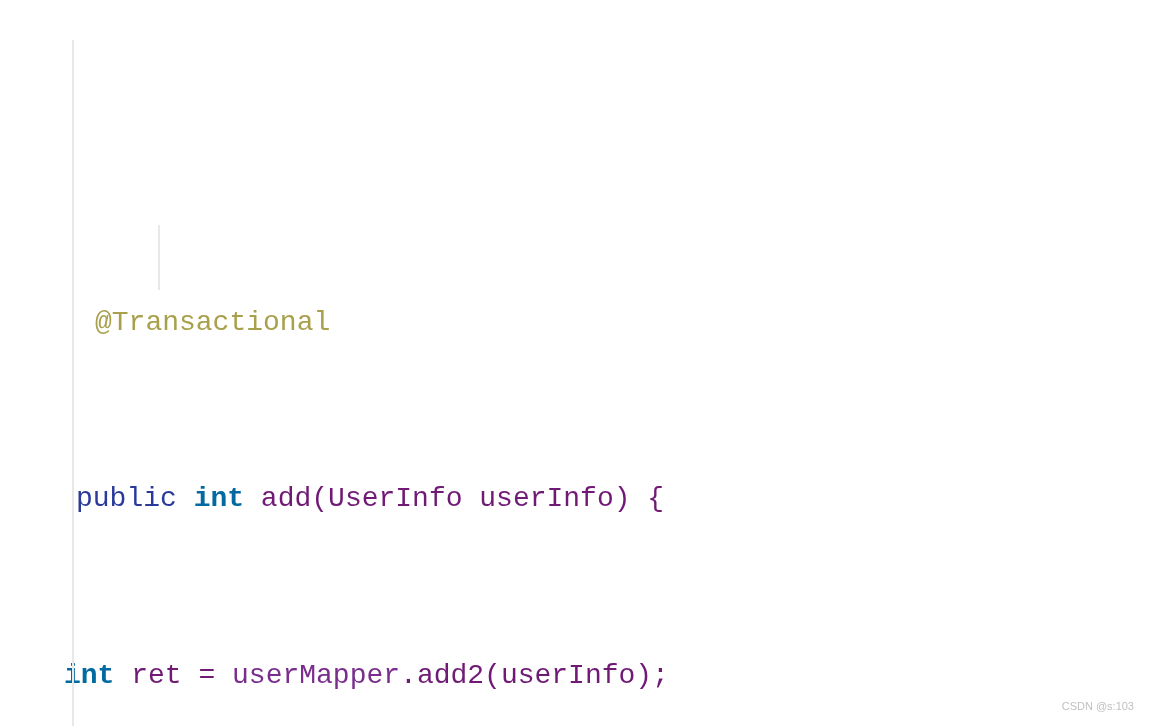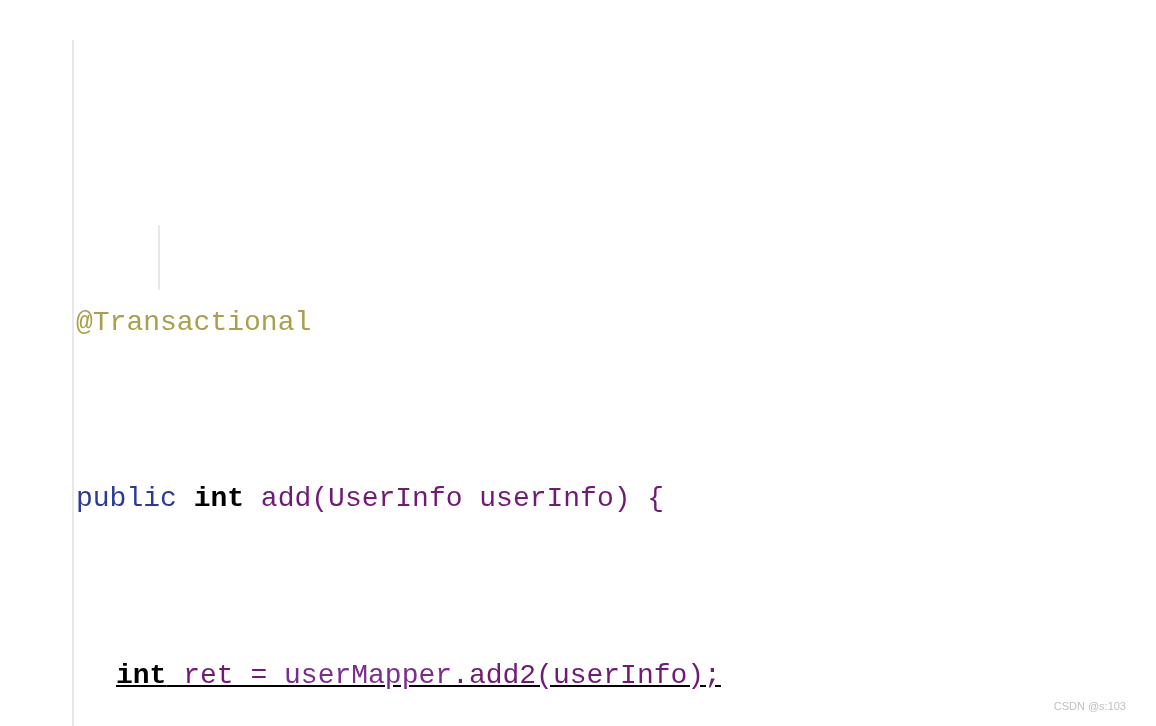--- a/index.html
+++ b/index.html
@@ -13,60 +13,61 @@
     }
     .code-container {
       padding: 0 0 20px 0;
       position: relative;
       white-space: pre;
     }
     .line {
       display: block;
       padding-left: 76px;
     }
-    .indent-1 { padding-left: 116px; text-decoration: underline; }
+    .indent-1 { padding-left: 64px; }
     .gutter {
       position: absolute;
       left: 72px;
       top: 40px;
       bottom: 20px;
       width: 0;
       border-left: 2px solid #e8e8e8;
     }
     .gutter2 {
       position: absolute;
       left: 158px;
       top: 225px;
       height: 65px;
       width: 0;
       border-left: 2px solid #e8e8e8;
     }
     .annotation {
       color: #a8a04a;
       font-weight: 500;
+      margin-left: 19px;
     }
     .keyword {
       color: #2a3a9a;
       font-weight: 400;
     }
     .type {
-      color: #000000;
+      color: #0369a1;
       font-weight: 700;
     }
     .field {
       color: #7b2d8e;
       font-weight: 500;
     }
     .plain {
       color: #701a75;
     }
     .watermark {
       position: fixed;
       bottom: 8px;
-      right: 30px;
+      right: 22px;
       font-size: 11px;
       color: #c0c0c0;
       font-family: sans-serif;
     }
   </style>
 </head>
 <body>
 
 <div class="code-container">
   <div class="gutter"></div>

